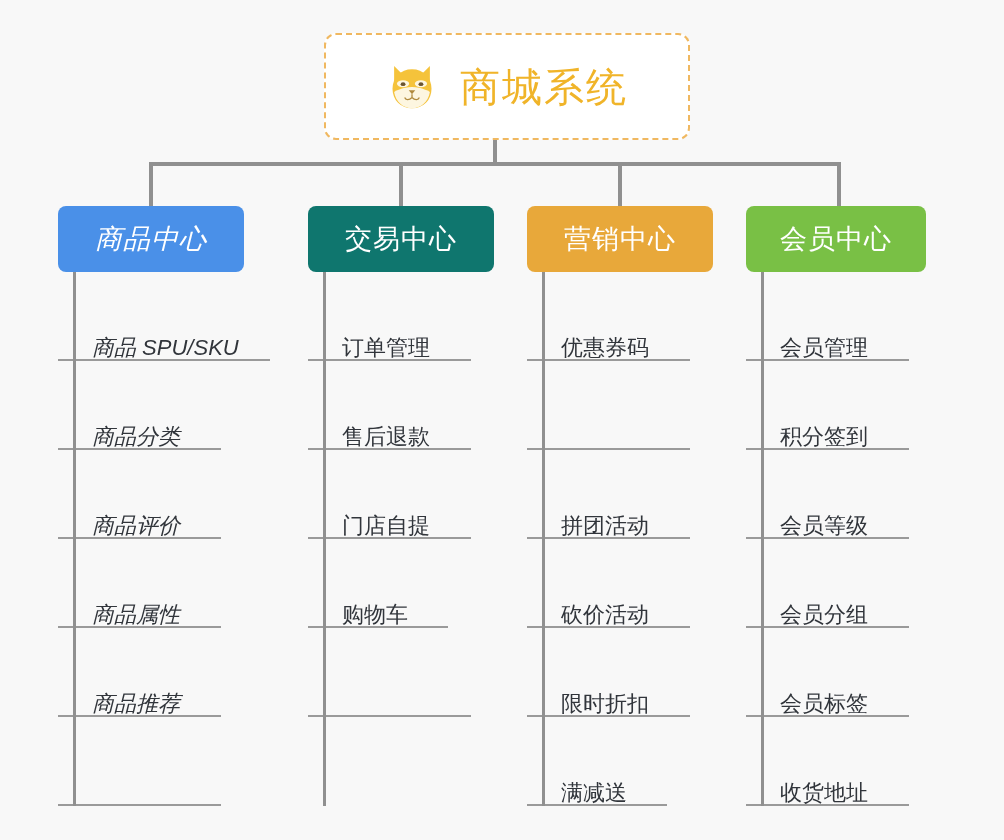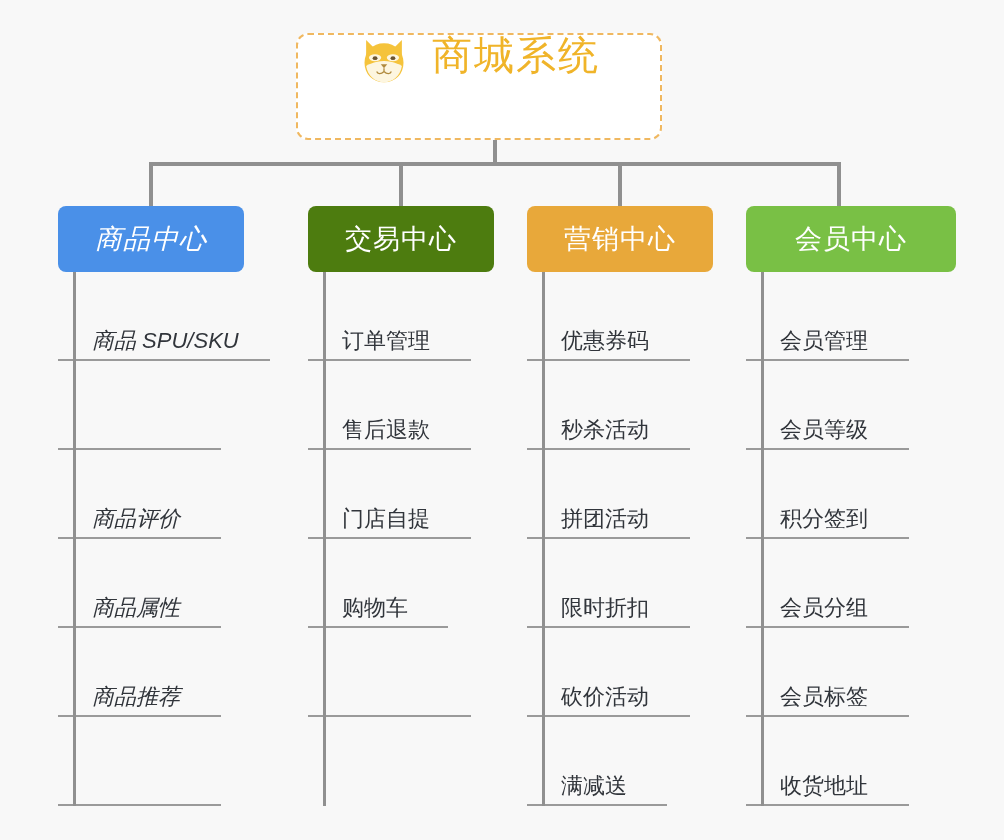--- a/index.html
+++ b/index.html
@@ -16,29 +16,30 @@
 
   #mindmap {
     position: relative;
     width: 1004px;
     height: 840px;
   }
 
   
   .root-node {
     position: absolute;
-    left: 296px;
+    left: 324px;
     top: 33px;
     width: 366px;
     height: 107px;
     background: #ffffff;
     border: 2px dashed #f0b860;
     border-radius: 12px;
     box-sizing: border-box;
     display: flex;
+    align-items: center;
     justify-content: center;
     gap: 22px;
   }
   .root-icon {
     width: 52px;
     height: 52px;
     flex: 0 0 auto;
     display: block;
   }
   .root-title {
@@ -107,21 +108,21 @@
     height: 89px;
     box-sizing: border-box;
     display: flex;
     align-items: flex-end;
   }
   .leaf-label {
     font-size: 22px;
     color: #31353b;
     line-height: 1;
     white-space: nowrap;
-    padding: 0 12px 9px 34px;
+    padding: 0 12px 2px 34px;
     position: relative;
     z-index: 2;
   }
   .leaf-underline {
     position: absolute;
     left: 0;
     bottom: 0;
     height: 2px;
     background: #9a9a9a;
   }
@@ -157,20 +158,21 @@
     <div class="cat-box" style="background: rgb(74, 144, 232); width: 186px;">
       <span class="cat-label">商品中心</span>
     </div>
     <div class="leaf-list">
   <div class="leaf-item">
     <span class="leaf-label">商品 SPU/SKU</span>
     <span class="leaf-underline" style="width: 212px;"></span>
   </div>
 
   <div class="leaf-item">
+    <span class="leaf-label">商品分类</span>
     <span class="leaf-underline" style="width: 163px;"></span>
   </div>
 
   <div class="leaf-item">
     <span class="leaf-label">商品评价</span>
     <span class="leaf-underline" style="width: 163px;"></span>
   </div>
 
   <div class="leaf-item">
     <span class="leaf-label">商品属性</span>
@@ -182,21 +184,21 @@
     <span class="leaf-underline" style="width: 163px;"></span>
   </div>
 
   <div class="leaf-item">
     <span class="leaf-underline" style="width: 163px;"></span>
   </div>
 </div>
   </div>
 
   <div class="branch" style="left: 308px; width: 186px;">
-    <div class="cat-box" style="background: #4d7c0f; width: 186px; justify-content: center;">
+    <div class="cat-box" style="background: #0f766e; width: 186px; justify-content: center;">
       <span class="cat-label">交易中心</span>
     </div>
     <div class="leaf-list">
   <div class="leaf-item">
     <span class="leaf-label">订单管理</span>
     <span class="leaf-underline" style="width: 163px;"></span>
   </div>
 
   <div class="leaf-item">
     <span class="leaf-label">售后退款</span>
@@ -224,63 +226,62 @@
     <div class="cat-box" style="background: rgb(232, 168, 58); width: 186px;">
       <span class="cat-label">营销中心</span>
     </div>
     <div class="leaf-list">
   <div class="leaf-item">
     <span class="leaf-label">优惠券码</span>
     <span class="leaf-underline" style="width: 163px;"></span>
   </div>
 
   <div class="leaf-item">
-    <span class="leaf-label">秒杀活动</span>
     <span class="leaf-underline" style="width: 163px;"></span>
   </div>
 
   <div class="leaf-item">
     <span class="leaf-label">拼团活动</span>
     <span class="leaf-underline" style="width: 163px;"></span>
   </div>
 
   <div class="leaf-item">
+    <span class="leaf-label">砍价活动</span>
+    <span class="leaf-underline" style="width: 163px;"></span>
+  </div>
+
+  <div class="leaf-item">
     <span class="leaf-label">限时折扣</span>
-    <span class="leaf-underline" style="width: 163px;"></span>
-  </div>
-
-  <div class="leaf-item">
-    <span class="leaf-label">砍价活动</span>
     <span class="leaf-underline" style="width: 163px;"></span>
   </div>
 
   <div class="leaf-item">
     <span class="leaf-label">满减送</span>
     <span class="leaf-underline" style="width: 140px;"></span>
   </div>
 </div>
   </div>
 
   <div class="branch" style="left: 746px; width: 186px;">
-    <div class="cat-box" style="background: rgb(121, 192, 69); width: 210px;">
+    <div class="cat-box" style="background: rgb(121, 192, 69); width: 180px;">
       <span class="cat-label">会员中心</span>
     </div>
     <div class="leaf-list">
   <div class="leaf-item">
     <span class="leaf-label">会员管理</span>
     <span class="leaf-underline" style="width: 163px;"></span>
   </div>
 
   <div class="leaf-item">
+    <span class="leaf-label">积分签到</span>
+    <span class="leaf-underline" style="width: 163px;"></span>
+  </div>
+
+  <div class="leaf-item">
     <span class="leaf-label">会员等级</span>
-    <span class="leaf-underline" style="width: 163px;"></span>
-  </div>
-
-  <div class="leaf-item">
-    <span class="leaf-label">积分签到</span>
     <span class="leaf-underline" style="width: 163px;"></span>
   </div>
 
   <div class="leaf-item">
     <span class="leaf-label">会员分组</span>
     <span class="leaf-underline" style="width: 163px;"></span>
   </div>
 
   <div class="leaf-item">
     <span class="leaf-label">会员标签</span>

